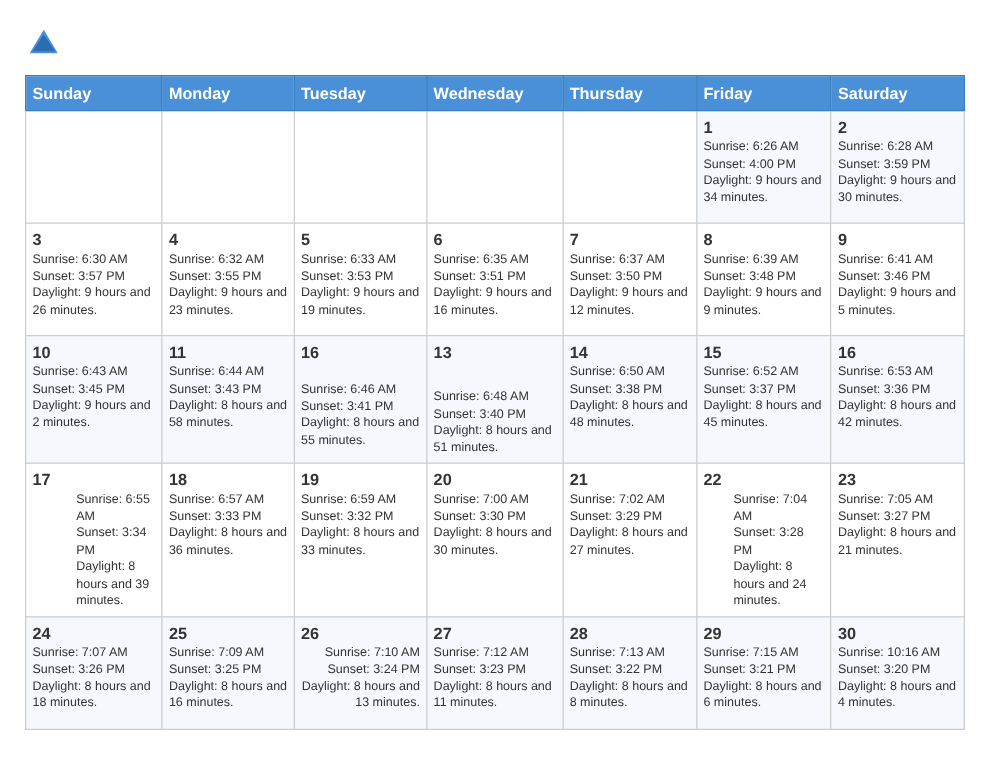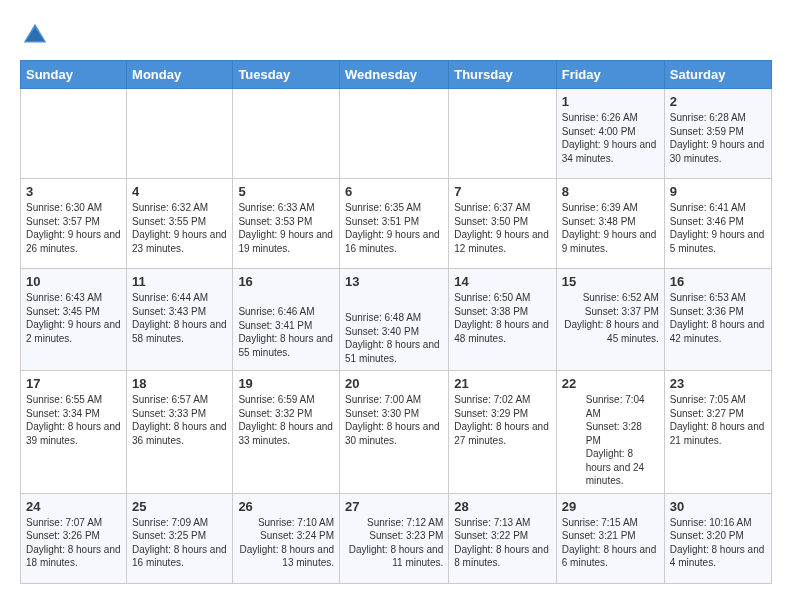--- a/index.html
+++ b/index.html
@@ -210,35 +210,35 @@
 Daylight: 8 hours and 51 minutes.</div>
         </td>
         <td>
           <span class="day-num">14</span>
           <div class="day-info" style="white-space: pre-line;">Sunrise: 6:50 AM
 Sunset: 3:38 PM
 Daylight: 8 hours and 48 minutes.</div>
         </td>
         <td>
           <span class="day-num">15</span>
-          <div class="day-info" style="white-space: pre-line; text-align: right;">Sunrise: 6:52 AM
+          <div class="day-info" style="white-space: pre-line;">Sunrise: 6:52 AM
 Sunset: 3:37 PM
 Daylight: 8 hours and 45 minutes.</div>
         </td>
         <td>
           <span class="day-num">16</span>
           <div class="day-info" style="white-space: pre-line;">Sunrise: 6:53 AM
 Sunset: 3:36 PM
 Daylight: 8 hours and 42 minutes.</div>
         </td>
       </tr>
       <tr>
         <td>
           <span class="day-num">17</span>
-          <div class="day-info" style="white-space: pre-line;">Sunrise: 6:55 AM
+          <div class="day-info" style="white-space: pre-line; margin-left: 35px;">Sunrise: 6:55 AM
 Sunset: 3:34 PM
 Daylight: 8 hours and 39 minutes.</div>
         </td>
         <td>
           <span class="day-num">18</span>
           <div class="day-info" style="white-space: pre-line;">Sunrise: 6:57 AM
 Sunset: 3:33 PM
 Daylight: 8 hours and 36 minutes.</div>
         </td>
         <td>
@@ -286,21 +286,21 @@
 Daylight: 8 hours and 16 minutes.</div>
         </td>
         <td>
           <span class="day-num">26</span>
           <div class="day-info" style="white-space: pre-line; text-align: right;">Sunrise: 7:10 AM
 Sunset: 3:24 PM
 Daylight: 8 hours and 13 minutes.</div>
         </td>
         <td>
           <span class="day-num">27</span>
-          <div class="day-info" style="white-space: pre-line; text-align: right;">Sunrise: 7:12 AM
+          <div class="day-info" style="white-space: pre-line;">Sunrise: 7:12 AM
 Sunset: 3:23 PM
 Daylight: 8 hours and 11 minutes.</div>
         </td>
         <td>
           <span class="day-num">28</span>
           <div class="day-info" style="white-space: pre-line;">Sunrise: 7:13 AM
 Sunset: 3:22 PM
 Daylight: 8 hours and 8 minutes.</div>
         </td>
         <td>

